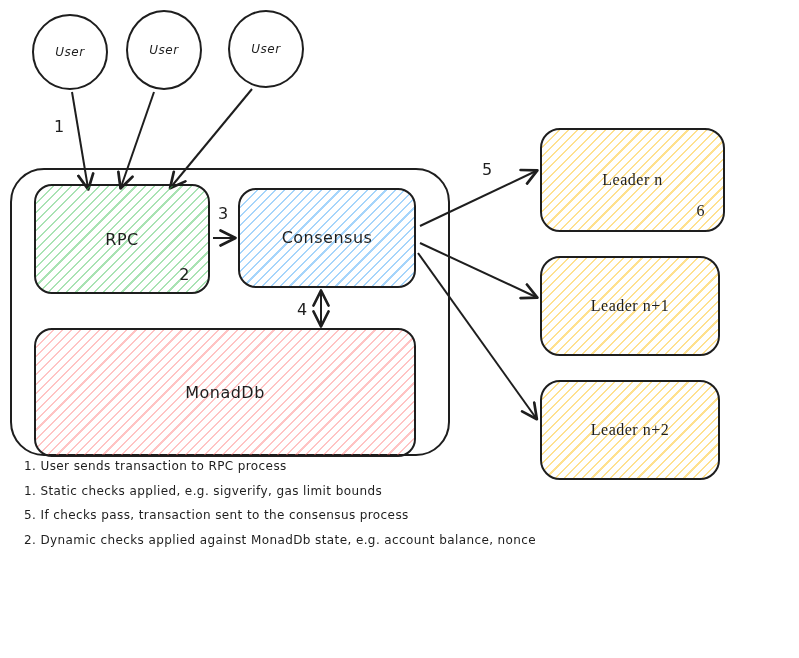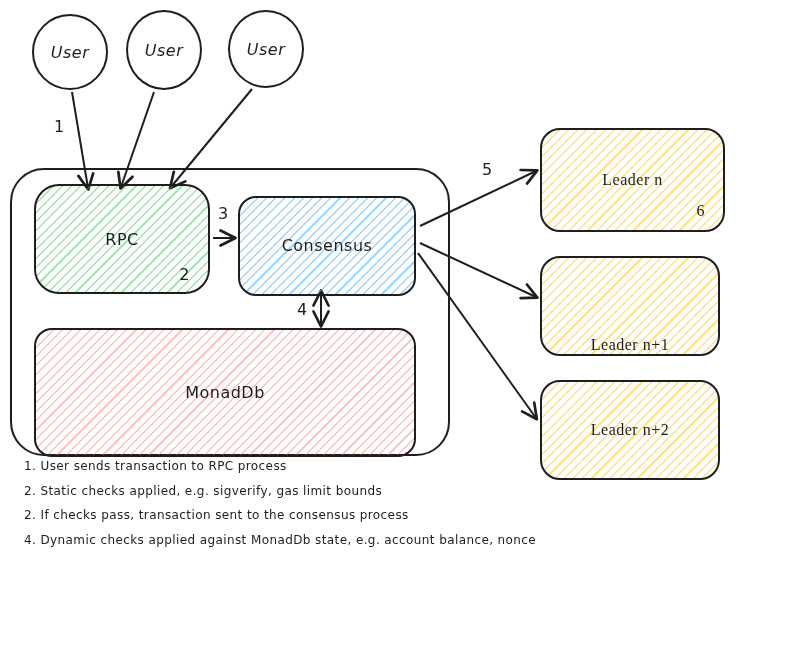--- a/index.html
+++ b/index.html
@@ -29,35 +29,34 @@
     display: flex;
     align-items: center;
     justify-content: center;
     text-align: center;
     font-size: 16px;
     letter-spacing: 0.5px;
   }
   .user-circle {
     border-radius: 50%;
     background: #ffffff;
-    font-size: 16px;
+    font-size: 12px;
     font-style: italic;
   }
   .container-box {
     border-radius: 34px;
     border-width: 2.5px;
     background: transparent;
   }
   .rounded-sm { border-radius: 18px; }
   .rounded-md { border-radius: 20px; font-family: Liberation Serif, serif; }
   .hachure-green {
     background: repeating-linear-gradient(135deg,
       rgba(64,192,87,0) 0px, rgba(64,192,87,0) 5px,
       rgba(64,192,87,0.45) 5px, rgba(64,192,87,0.45) 6.5px);
-    border-radius: 25px;
   }
   .hachure-blue {
     background: repeating-linear-gradient(135deg,
       rgba(77,171,247,0) 0px, rgba(77,171,247,0) 5px,
       rgba(77,171,247,0.5) 5px, rgba(77,171,247,0.5) 6.5px);
   }
   .hachure-red {
     background: repeating-linear-gradient(135deg,
       rgba(255,107,107,0) 0px, rgba(255,107,107,0) 5px,
       rgba(255,107,107,0.4) 5px, rgba(255,107,107,0.4) 6.5px);
@@ -120,46 +119,46 @@
     <span>User</span>
   </div>
 
   <div class="node container-box" style="left:10px; top:168px; width:440px; height:288px;"></div>
 
   <div class="node rounded-sm hachure-green" style="left:34px; top:184px; width:176px; height:110px;">
     <span>RPC</span>
     <span class="corner-num" style="right:18px; bottom:8px;">2</span>
   </div>
 
-  <div class="node rounded-sm hachure-blue two-line" style="left:238px; top:196px; width:178px; height:100px;align-items:center;">
+  <div class="node rounded-sm hachure-blue two-line" style="left:238px; top:188px; width:178px; height:100px;align-items:center;">
     <span>
       <span>Consensus</span><br>
     </span>
   </div>
 
   <div class="node rounded-sm hachure-red" style="left:34px; top:328px; width:382px; height:129px;">
     <span>MonadDb</span>
   </div>
 
   <div class="node rounded-md hachure-yellow" style="left:540px; top:128px; width:185px; height:104px;">
     <span>Leader n</span>
     <span class="corner-num" style="right:18px; bottom:10px;">6</span>
   </div>
-  <div class="node rounded-md hachure-yellow" style="left:540px; top:256px; width:180px; height:100px;align-items:flex-end;">
+  <div class="node rounded-md hachure-yellow" style="left:540px; top:256px; width:180px; height:100px;">
     <span>Leader n+1</span>
   </div>
   <div class="node rounded-md hachure-yellow" style="left:540px; top:380px; width:180px; height:100px;">
     <span>Leader n+2</span>
   </div>
 
   <span class="step-num" style="left:54px; top:117px;">1</span>
   <span class="step-num" style="left:218px; top:204px;">3</span>
   <span class="step-num" style="left:297px; top:300px;">4</span>
   <span class="step-num" style="left:482px; top:160px;">5</span>
 
   <div class="legend">
     <div>1. User sends transaction to RPC process</div>
-    <div>2. Static checks applied, e.g. sigverify, gas limit bounds</div>
-    <div>2. If checks pass, transaction sent to the consensus process</div>
-    <div>4. Dynamic checks applied against MonadDb state, e.g. account balance, nonce</div>
+    <div>1. Static checks applied, e.g. sigverify, gas limit bounds</div>
+    <div>5. If checks pass, transaction sent to the consensus process</div>
+    <div>2. Dynamic checks applied against MonadDb state, e.g. account balance, nonce</div>
   </div>
 
 </div>
 
 </body></html>

